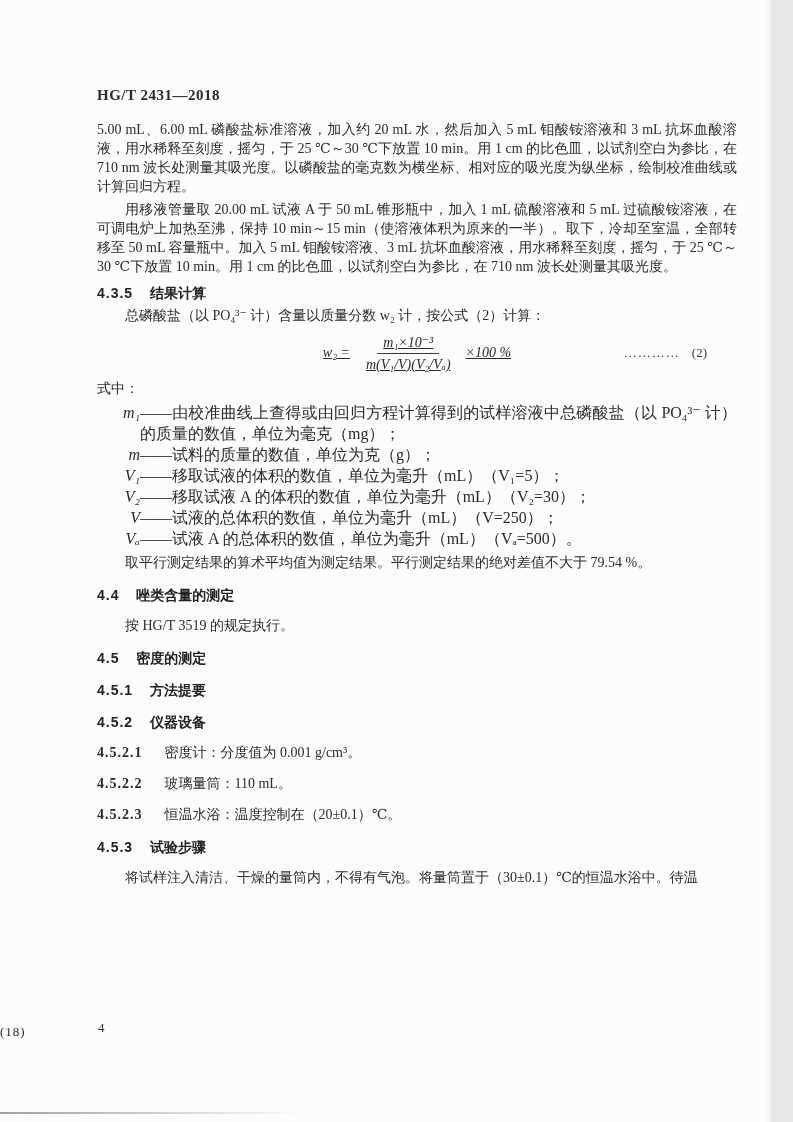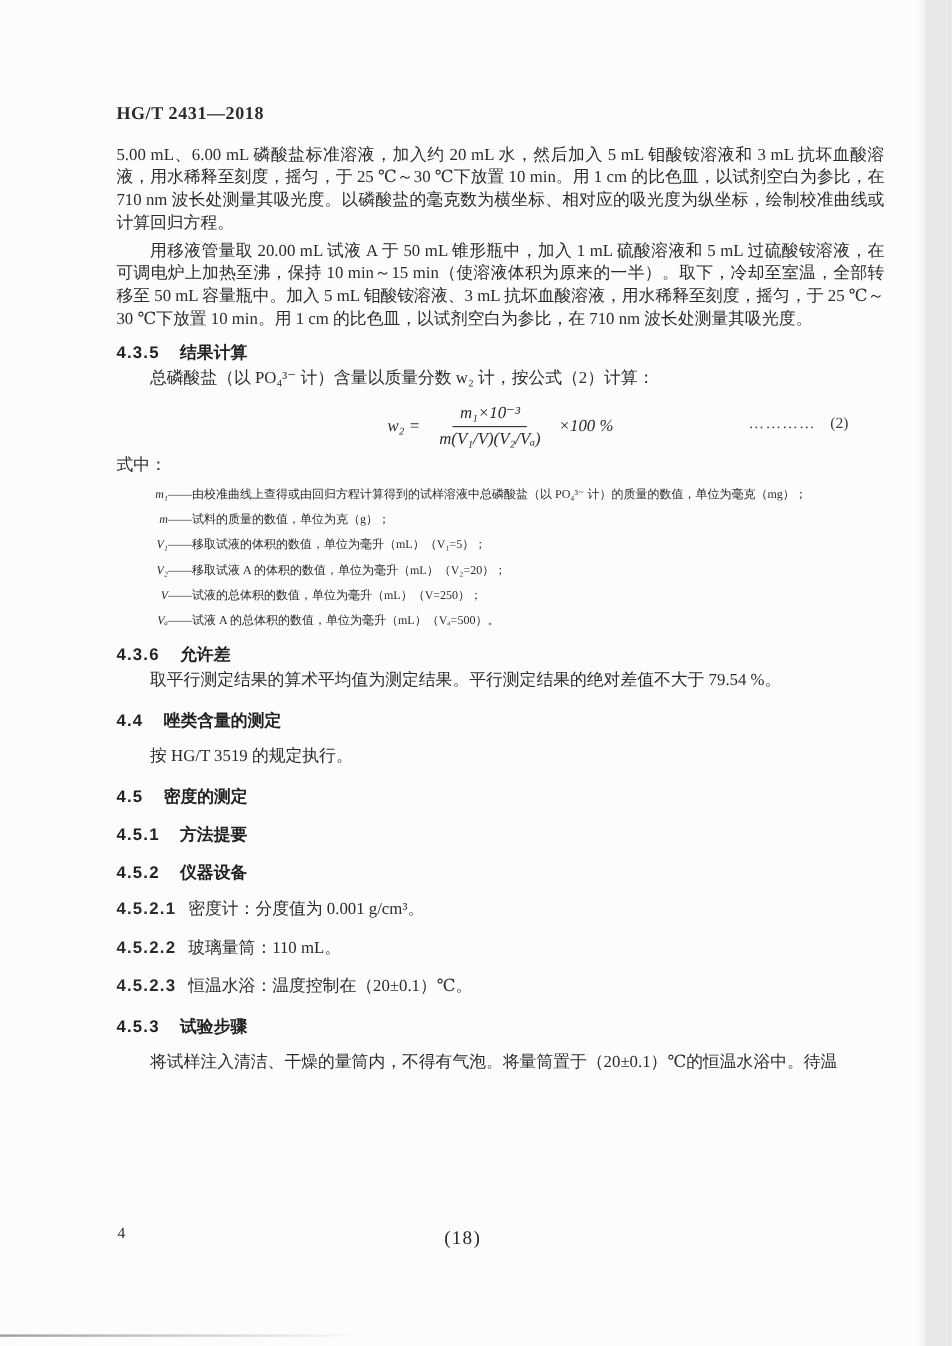--- a/index.html
+++ b/index.html
@@ -43,34 +43,35 @@
   }
   .heading.lower{margin:14px 0 0 0;}
   .h-num{display:inline-block;letter-spacing:1px;}
   .h-title{display:inline-block;margin-left:13px;}
   .clause{
     font-size:14px;
     line-height:19px;
     margin:12px 0;
   }
   .c-num{
-    font-family:Liberation Sans, sans-serif;
+    font-family:Liberation Serif, serif;
     font-weight:bold;
     letter-spacing:1px;
-    margin-right:10px;
+    margin-right:22px;
   }
   
   .formula-row{
     position:relative;
     margin:6px 0 4px 0;
     display:flex;
-    align-items:flex-end;
+    align-items:center;
     justify-content:center;
     min-height:44px;
     font-size:14px;
+    text-decoration:underline;
   }
   .formula{display:flex;align-items:center;font-style:italic;}
   .f-lhs{margin-right:6px;}
   .frac{
     display:inline-flex;
     flex-direction:column;
     align-items:center;
     vertical-align:middle;
     margin:0 4px;
   }
@@ -91,42 +92,41 @@
     gap:12px;
     font-style:normal;
     font-size:13px;
     color:#3a3a3a;
   }
   .eq-dots{letter-spacing:1px;}
   
   .defs{margin:0 0 2px 0;}
   .def-row{
     display:flex;
-    font-size:10px;
+    font-size:16px;
     line-height:21px;
     text-align:justify;
   }
   .def-term{
     flex:0 0 43px;
     text-align:right;
     font-style:italic;
     white-space:nowrap;
   }
   .def-desc{flex:1;}
   
   .footer-pageno{
     position:absolute;
     left:98px;top:1020px;
     font-size:13px;
   }
   .footer-sheetno{
     position:absolute;
     left:0;right:0;top:1024px;
-    text-align:center;
-    font-size:16px;
+    font-size:13px;
     letter-spacing:1px;
   }
   
   .scan-edge-right{
     position:absolute;
     top:372px;bottom:0;
     left:784px;width:2px;
     background:linear-gradient(to bottom,#e3e3e3,#c6c6c6);
     transform:rotate(0.25deg);
     transform-origin:top;
@@ -189,36 +189,32 @@
       <div class="def-row">
         <span class="def-term">m</span>
         <span class="def-desc">——试料的质量的数值，单位为克（g）；</span>
       </div>
       <div class="def-row">
         <span class="def-term">V₁</span>
         <span class="def-desc">——移取试液的体积的数值，单位为毫升（mL）（V₁=5）；</span>
       </div>
       <div class="def-row">
         <span class="def-term">V₂</span>
-        <span class="def-desc">——移取试液 A 的体积的数值，单位为毫升（mL）（V₂=20）；</span>
+        <span class="def-desc">——移取试液 A 的体积的数值，单位为毫升（mL）（V₂=30）；</span>
       </div>
       <div class="def-row">
         <span class="def-term">V</span>
         <span class="def-desc">——试液的总体积的数值，单位为毫升（mL）（V=250）；</span>
       </div>
       <div class="def-row">
         <span class="def-term">Vₐ</span>
         <span class="def-desc">——试液 A 的总体积的数值，单位为毫升（mL）（Vₐ=500）。</span>
       </div>
     </div>
 
-    <div class="heading">
-      <span class="h-num">4.3.6</span>
-      <span class="h-title">允许差</span>
-    </div>
 
     <p class="para">取平行测定结果的算术平均值为测定结果。平行测定结果的绝对差值不大于 79.54 %。</p>
 
     <div class="heading lower">
       <span class="h-num">4.4</span>
       <span class="h-title">唑类含量的测定</span>
     </div>
 
     <p class="para lower">按 HG/T 3519 的规定执行。</p>
 
@@ -248,21 +244,21 @@
 
     <div class="clause">
       <span class="c-num">4.5.2.3</span><span>恒温水浴：温度控制在（20±0.1）℃。</span>
     </div>
 
     <div class="heading lower">
       <span class="h-num">4.5.3</span>
       <span class="h-title">试验步骤</span>
     </div>
 
-    <p class="para lower">将试样注入清洁、干燥的量筒内，不得有气泡。将量筒置于（20±0.1）℃的恒温水浴中。待温</p>
+    <p class="para lower">将试样注入清洁、干燥的量筒内，不得有气泡。将量筒置于（30±0.1）℃的恒温水浴中。待温</p>
 
   </div>
 
   <div class="footer-pageno">4</div>
   <div class="footer-sheetno">(18)</div>
 
   <div class="scan-edge-right"></div>
   <div class="scan-edge-bottom"></div>
   <div class="scan-shade-right"></div>
 

